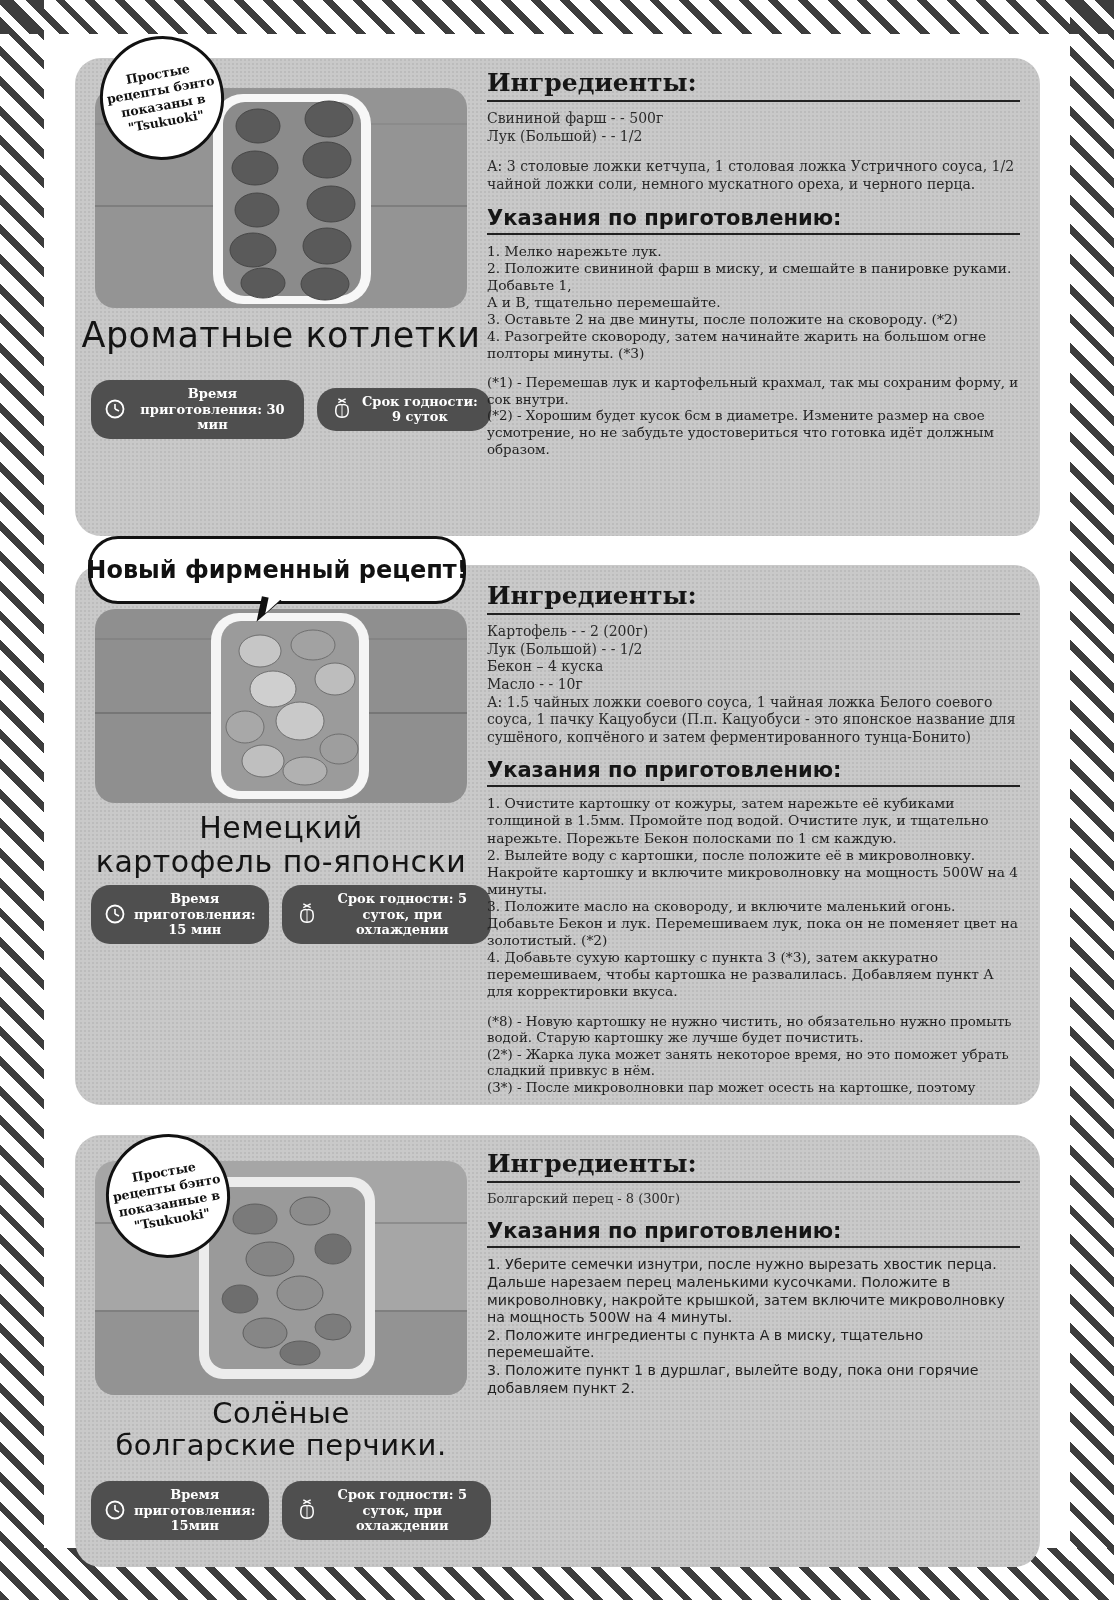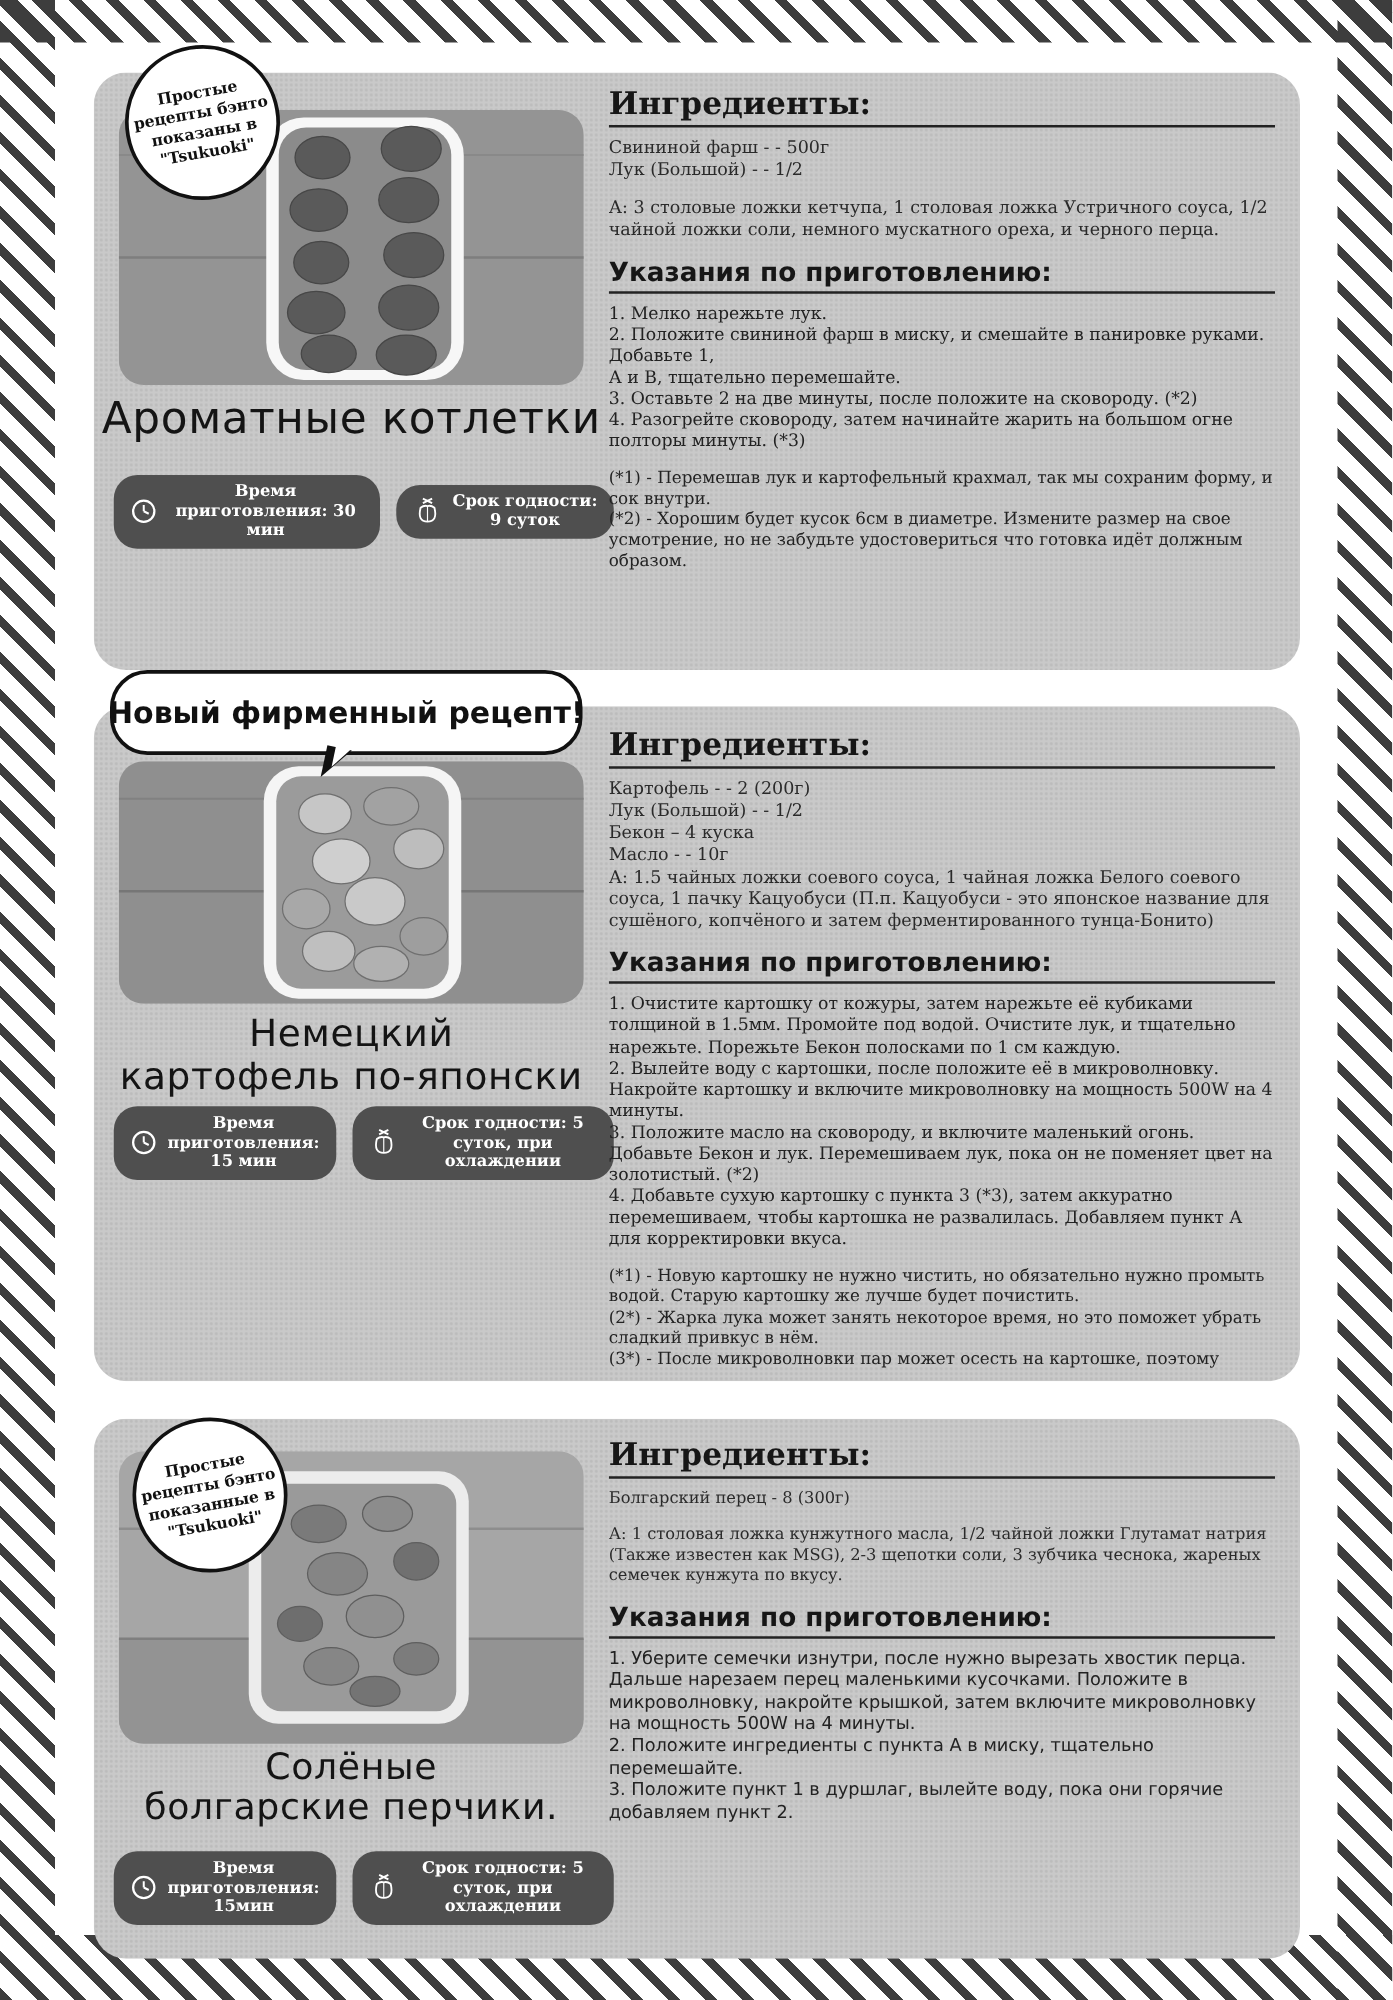--- a/index.html
+++ b/index.html
@@ -224,21 +224,21 @@
       <p class="ing-line">Бекон – 4 куска</p>
       <p class="ing-line">Масло - - 10г</p>
       <p class="ing-line">А: 1.5 чайных ложки соевого соуса, 1 чайная ложка Белого соевого соуса, 1 пачку Кацуобуси  (П.п. Кацуобуси - это японское название для сушёного, копчёного и затем ферментированного тунца-Бонито)</p>
       <h3 class="steps-h">Указания по приготовлению:</h3>
       <hr class="rule">
       <p class="step">1. Очистите картошку от кожуры, затем нарежьте её кубиками толщиной в 1.5мм. Промойте под водой. Очистите лук, и тщательно нарежьте. Порежьте Бекон полосками по 1 см каждую.</p>
       <p class="step">2. Вылейте воду с картошки, после положите её в микроволновку. Накройте картошку и включите микроволновку на мощность 500W на 4 минуты.</p>
       <p class="step">3. Положите масло на сковороду, и включите маленький огонь. Добавьте Бекон и лук. Перемешиваем лук, пока он не поменяет цвет на золотистый. (*2)</p>
       <p class="step">4. Добавьте сухую картошку с пункта 3 (*3), затем аккуратно перемешиваем, чтобы картошка не развалилась. Добавляем пункт А для корректировки вкуса.</p>
       <div class="notes">
-        <p class="note">(*1) - Новую картошку не нужно чистить, но обязательно нужно промыть водой. Старую картошку же лучше будет почистить.</p>
+        <p class="note">(*8) - Новую картошку не нужно чистить, но обязательно нужно промыть водой. Старую картошку же лучше будет почистить.</p>
         <p class="note">(2*) - Жарка лука может занять некоторое время, но это поможет убрать сладкий привкус в нём.</p>
         <p class="note">(3*) - После микроволновки пар может осесть на картошке, поэтому перед жаркой встряхните её, а затем бросайте в сковородку.</p>
       </div>
     </div>
   </section>
 
   <div class="stamp" id="stamp2">
     <span>Простые</span>
     <span>рецепты бэнто</span>
     <span>показанные в</span>
@@ -284,21 +284,20 @@
           <line x1="13" y1="9" x2="13" y2="22" stroke="#fff" stroke-width="1"></line>
           <path d="M9,6 L17,2 M9,2 L17,6" stroke="#fff" stroke-width="1.6" fill="none"></path>
         </svg>
         <span class="txt">Срок годности: 5 суток, при охлаждении</span>
       </div>
     </div>
     <div class="rcol">
       <h3 class="ing-h">Ингредиенты:</h3>
       <hr class="rule">
       <p class="ing-line">Болгарский перец - 8 (300г)</p>
-      <p class="ing-line mix">А: 1 столовая ложка кунжутного масла, 1/2 чайной ложки Глутамат натрия (Также известен как MSG), 2-3 щепотки соли, 3 зубчика чеснока, жареных семечек кунжута по вкусу.</p>
       <h3 class="steps-h">Указания по приготовлению:</h3>
       <hr class="rule">
       <p class="step">1. Уберите семечки изнутри, после нужно вырезать хвостик перца. Дальше нарезаем перец маленькими кусочками. Положите в микроволновку, накройте крышкой, затем включите микроволновку на мощность 500W на 4 минуты.</p>
       <p class="step">2. Положите ингредиенты с пункта А в миску, тщательно перемешайте.</p>
       <p class="step">3. Положите пункт 1 в дуршлаг, вылейте воду, пока они горячие добавляем пункт 2.</p>
     </div>
   </section>
 </div>
 
 </body></html>

